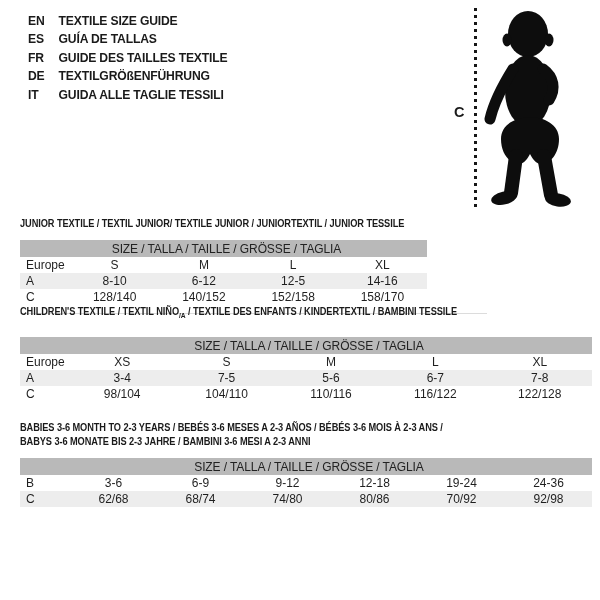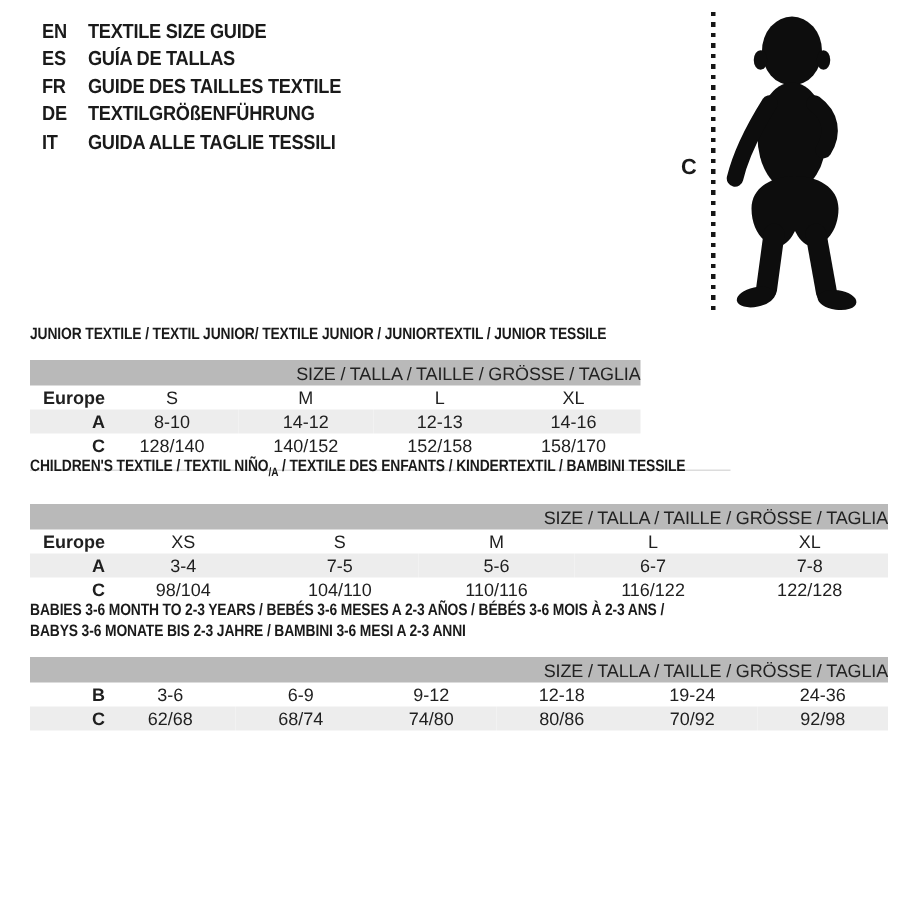--- a/index.html
+++ b/index.html
@@ -15,36 +15,36 @@
   .measure-line {
     position:absolute; left:474px; top:8px; width:3px; height:202px;
     background:repeating-linear-gradient(to bottom, #161616 0 3px, transparent 3px 7px);
   }
   .measure-label { position:absolute; left:454px; top:104px; font-size:14.5px; font-weight:bold; }
   .baby-svg { position:absolute; left:479px; top:7px; }
   
   .size-section { position:absolute; left:20px; }
   .s1 { top:217px; width:407px; }
   .s2 { top:305px; width:572px; }
-  .s3 { top:400px; width:572px; }
+  .s3 { top:420px; width:572px; }
   .tbl-title {
     margin:0; font-size:11px; font-weight:bold; letter-spacing:-0.1px;
     line-height:13px; white-space:nowrap; transform:scaleX(0.84); transform-origin:0 0;
   }
   .s1 .tbl-title { margin-bottom:10px; }
   .s2 .tbl-title { margin-bottom:15px; }
   .s3 .tbl-title { line-height:14px; margin-bottom:10px; }
   .tbl-title sub { font-size:8px; }
   table.size-table { border-collapse:collapse; table-layout:fixed; width:100%; font-size:12px; color:#1f1f1f; }
   table.size-table col.label-col { width:50px; }
   th.bar {
-    background:#b9b9b9; color:#222; text-align:right; font-weight:normal;
+    background:#b9b9b9; color:#222; text-align:center; font-weight:normal;
     padding:0 0 0 6px; height:17px; font-size:12px; letter-spacing:-0.1px; white-space:nowrap; overflow:hidden;
   }
-  tbody th.rl { text-align:right; font-weight:bold; padding:0 0 0 6px; height:16px; }
+  tbody th.rl { text-align:left; font-weight:normal; padding:0 0 0 6px; height:16px; }
   tbody td { text-align:center; padding:0; height:16px; }
   tbody tr:nth-child(2) { background:#ededed; }
   .divider { position:absolute; left:20px; top:313px; width:467px; height:1px; background:#dcdcdc; }
   
   .legend { position:absolute; left:21px; top:535px; }
   .legend-line {
     font-size:11px; font-weight:bold; line-height:17px; letter-spacing:-0.1px;
     white-space:nowrap; transform:scaleX(0.84); transform-origin:0 0;
   }
 </style>
@@ -111,22 +111,22 @@
         <tr>
           <th class="rl">Europe</th>
           <td>S</td>
           <td>M</td>
           <td>L</td>
           <td>XL</td>
         </tr>
         <tr>
           <th class="rl">A</th>
           <td>8-10</td>
-          <td>14-12</td>
-          <td>12-13</td>
+          <td>6-12</td>
+          <td>12-5</td>
           <td>14-16</td>
         </tr>
         <tr>
           <th class="rl">C</th>
           <td>128/140</td>
           <td>140/152</td>
           <td>152/158</td>
           <td>158/170</td>
         </tr>
       </tbody>

